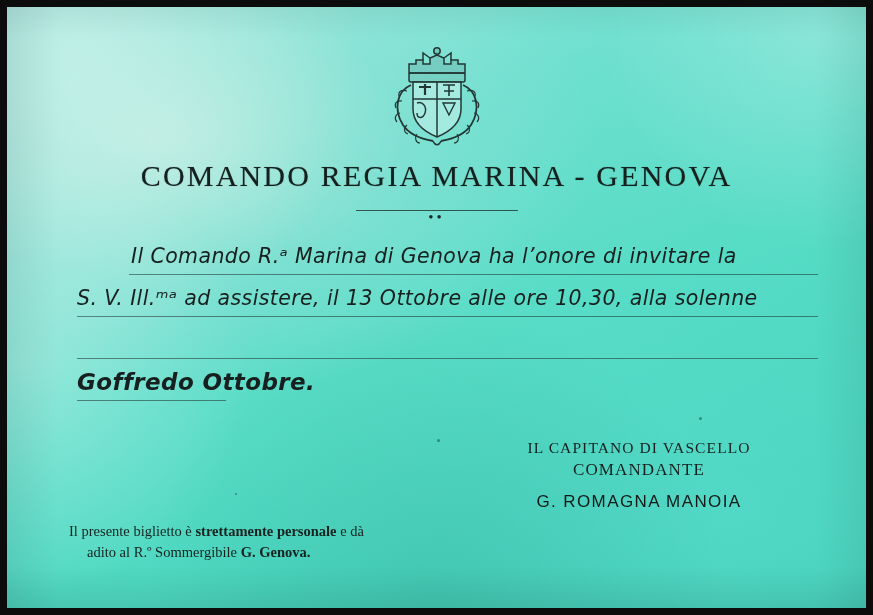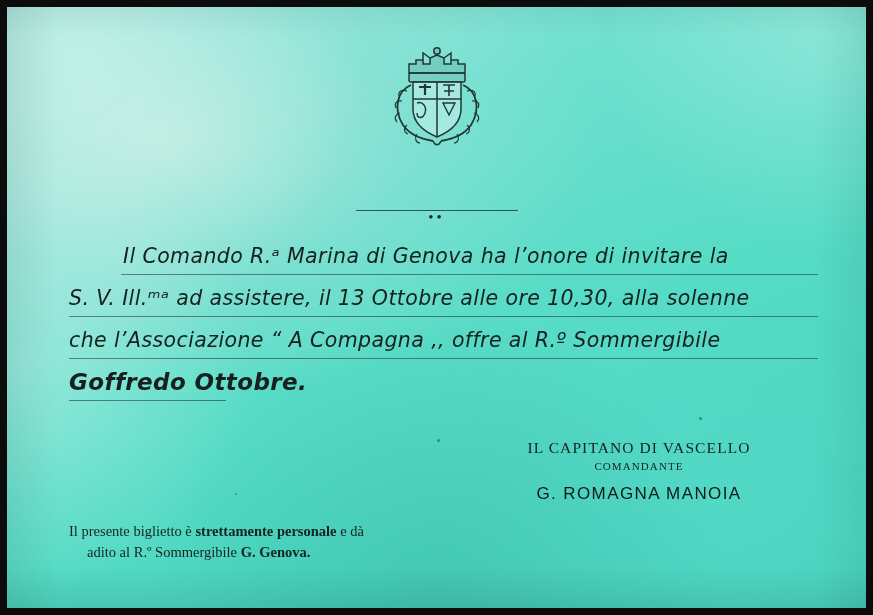--- a/index.html
+++ b/index.html
@@ -111,20 +111,21 @@
   .line {
     position: relative;
     font-family: "DejaVu Sans", sans-serif;
     font-style: italic;
     font-size: 20.5px;
     color: #16201f;
     letter-spacing: 0.4px;
     height: 42px;
     line-height: 34px;
     white-space: nowrap;
+    margin-left: 8px;
   }
   .line .ul {
     position: absolute;
     left: 0;
     right: 0;
     bottom: 6px;
     border-bottom: 1px solid rgba(30,48,45,0.55);
   }
   .l1 { padding-left: 54px; }
   .l2 { padding-left: 0px; }
@@ -156,21 +157,21 @@
     width: 330px;
     color: #162120;
   }
   .sign-role {
     font-family: "Liberation Serif", serif;
     font-size: 15.5px;
     letter-spacing: 1.1px;
   }
   .sign-role2 {
     font-family: "Liberation Serif", serif;
-    font-size: 11px;
+    font-size: 17px;
     letter-spacing: 1.1px;
     margin-top: 3px;
   }
   .sign-name {
     font-family: "Liberation Sans", sans-serif;
     font-size: 17px;
     letter-spacing: 1.4px;
     margin-top: 12px;
     color: #101a19;
   }
@@ -232,38 +233,38 @@
           <path d="M89 68 C95 67 97 71 95 75" stroke-width="1.1"></path>
           <path d="M91 80 C96 81 97 86 94 89" stroke-width="1.1"></path>
           <path d="M84 92 C88 95 87 100 83 101" stroke-width="1.1"></path>
           <path d="M74 101 C77 105 75 110 71 110" stroke-width="1.1"></path>
 
           <path d="M50 108 C52 113 56 113 58 108" stroke-width="1.4"></path>
         </g>
       </svg>
     </div>
 
+    <div class="title">COMANDO REGIA MARINA - GENOVA</div>
     <div class="rule"></div>
     <div class="rule-dots">••</div>
 
     <div class="body-block">
 
       <div class="line l1">
         <span>Il Comando R.ᵃ Marina di Genova ha l’onore di invitare la</span>
         <span class="ul"></span>
       </div>
 
       <div class="line l2">
         <span>S. V. Ill.ᵐᵃ ad assistere, il 13 Ottobre alle ore 10,30, alla solenne</span>
         <span class="ul"></span>
       </div>
 
 
       <div class="line l4">
-        <span>che l’Associazione “ A Compagna ,, offre al R.º Sommergibile</span>
         <span class="ul"></span>
       </div>
 
       <div class="line l5">
         <span class="name-script">Goffredo Ottobre.</span>
         <span class="ul"></span>
       </div>
 
     </div>
 

